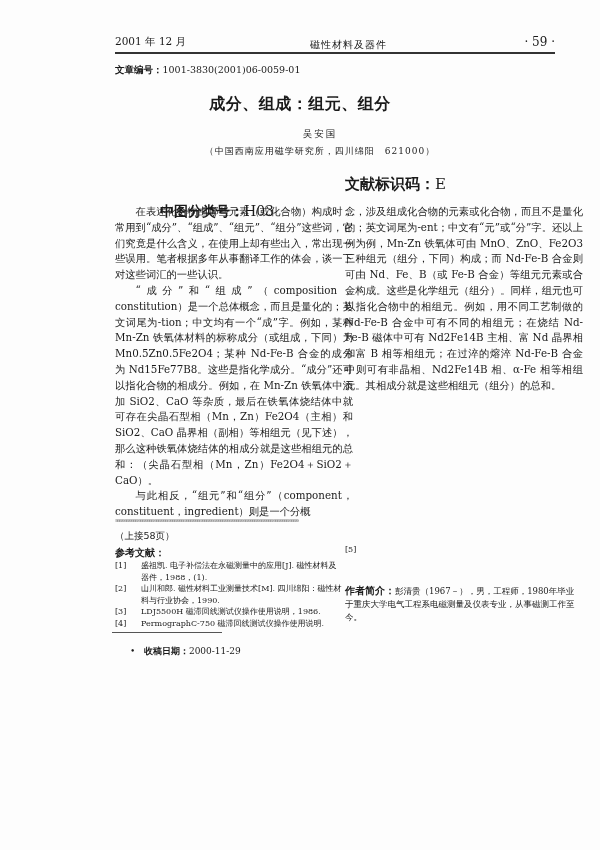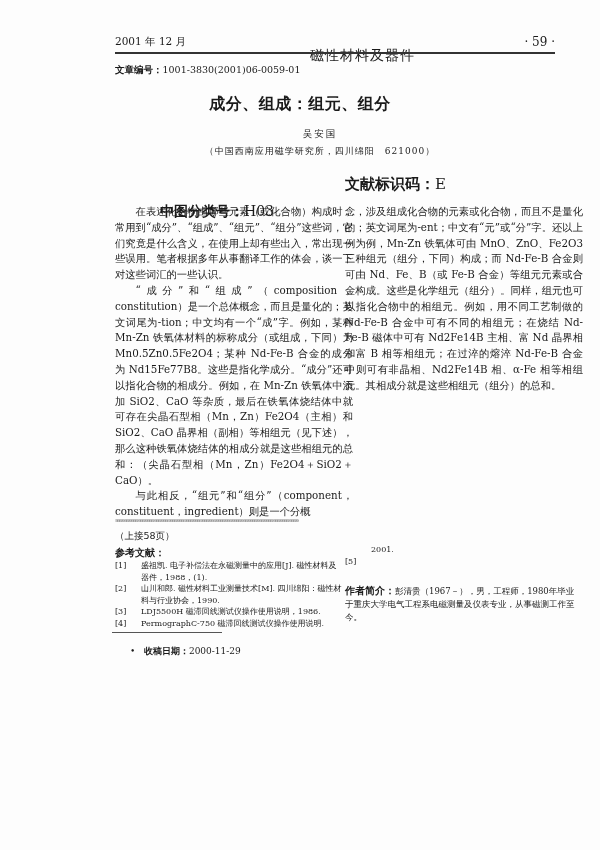--- a/index.html
+++ b/index.html
@@ -14,21 +14,21 @@
       overflow: hidden;
       font-family: "DejaVu Serif", serif;
       color: #1a1a1a;
     }
     .abs { position: absolute; }
     .running-head {
       left: 115px; top: 35px; width: 440px; height: 16px;
       font-size: 10.5px;
     }
     .running-head .left { position: absolute; left: 0; top: 0; }
-    .running-head .center { position: absolute; left: 195px; top: 12px; letter-spacing: 1px; font-size: 14px; }
+    .running-head .center { position: absolute; left: 195px; top: 3px; letter-spacing: 1px; font-size: 10px; }
     .running-head .right { position: absolute; right: 0; top: 0; font-size: 12px; margin-left: 48px; }
     .head-rule {
       left: 115px; top: 52px; width: 440px; height: 2px;
       background: #333;
     }
     .article-no {
       left: 115px; top: 64px; font-size: 9.5px;
     }
     .bold { font-weight: bold; font-family: "DejaVu Sans", sans-serif; }
     .title {
@@ -144,21 +144,20 @@
     <span class="num">[3]</span>
     <span>LDJ5500H 磁滞回线测试仪操作使用说明，1986.</span>
   </p>
   <p class="ref-item">
     <span class="num">[4]</span>
     <span>PermographC-750 磁滞回线测试仪操作使用说明.</span>
   </p>
 </div>
 
 <div class="abs refs refs-right">
-  <div class="cont-line">2001.</div>
   <p class="ref-item">
     <span class="num">[5]</span>
   </p>
 </div>
 
 <div class="abs bio">
   <span class="label">作者简介：</span><span>彭清贵（1967－），男，工程师，1980年毕业于重庆大学电气工程系电磁测量及仪表专业，从事磁测工作至今。</span>
 </div>
 
 <div class="abs foot-rule"></div>

